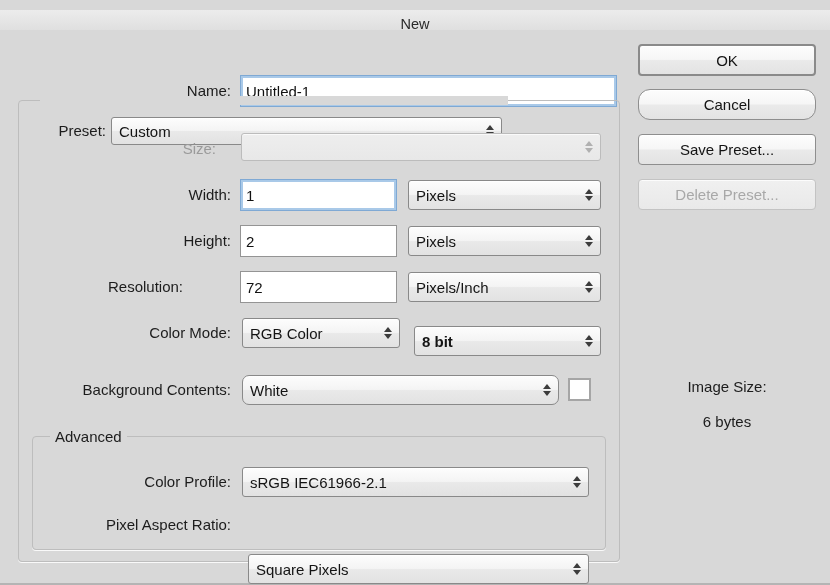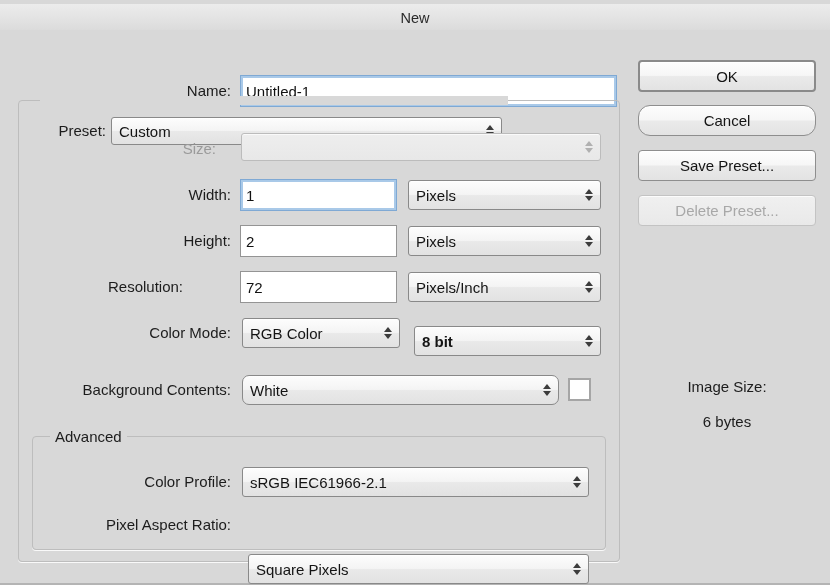--- a/index.html
+++ b/index.html
@@ -21,21 +21,21 @@
     left: 0; top: 0;
     width: 830px;
     height: 585px;
     background: #d8d8d8;
     border-bottom: 2px solid #b4b4b4;
     box-sizing: border-box;
   }
 
   .titlebar {
     position: absolute;
-    left: 0; top: 4px;
+    left: 0; top: 10px;
     width: 830px;
     height: 30px;
     background: linear-gradient(to bottom, #ececec 0%, #e2e2e2 55%, #d9d9d9 100%);
     border-bottom: 1px solid #b9b9b9;
     box-sizing: border-box;
     padding-left: 8px;
   }
   .titlebar-text {
     position: absolute;
     left: 0; top: 0;
@@ -142,21 +142,20 @@
     border: 1px solid #8e8e8e;
     border-radius: 4px;
     box-sizing: border-box;
     font-size: 15px;
     color: #141414;
     display: flex;
     align-items: center;
     justify-content: center;
     box-shadow: 0 1px 0 rgba(255,255,255,0.8) inset;
     white-space: nowrap;
-    margin-top: 16px;
   }
   .button.default {
     border: 2px solid #8a8a8a;
   }
   .button.disabled {
     background: linear-gradient(to bottom, #f0f0f0 0%, #e9e9e9 100%);
     border-color: #c3c3c3;
     color: #a8a8a8;
   }
 

